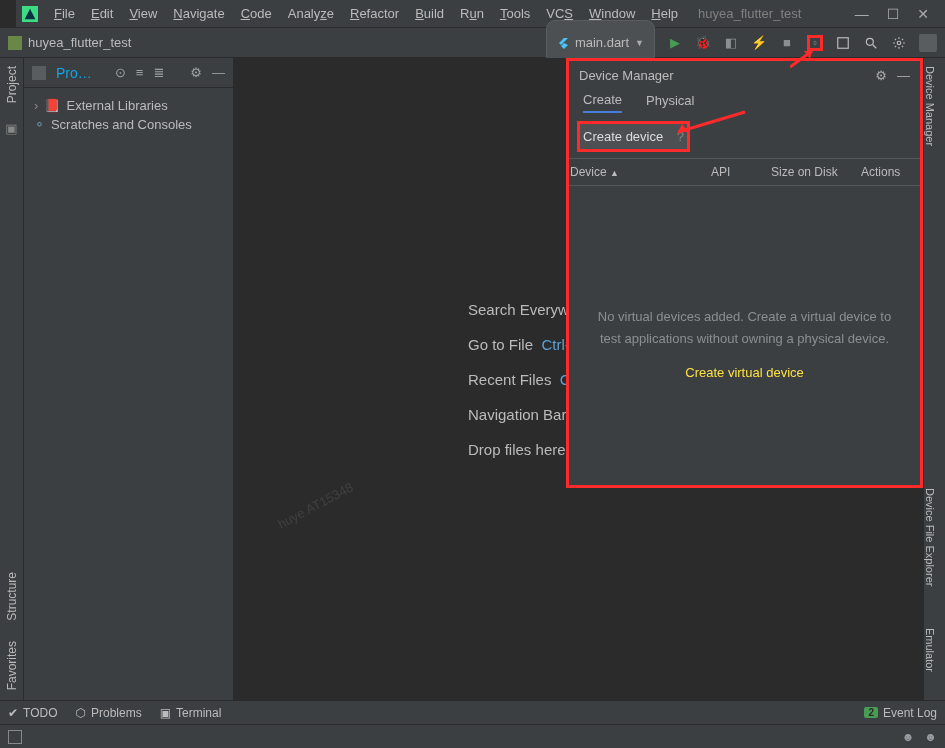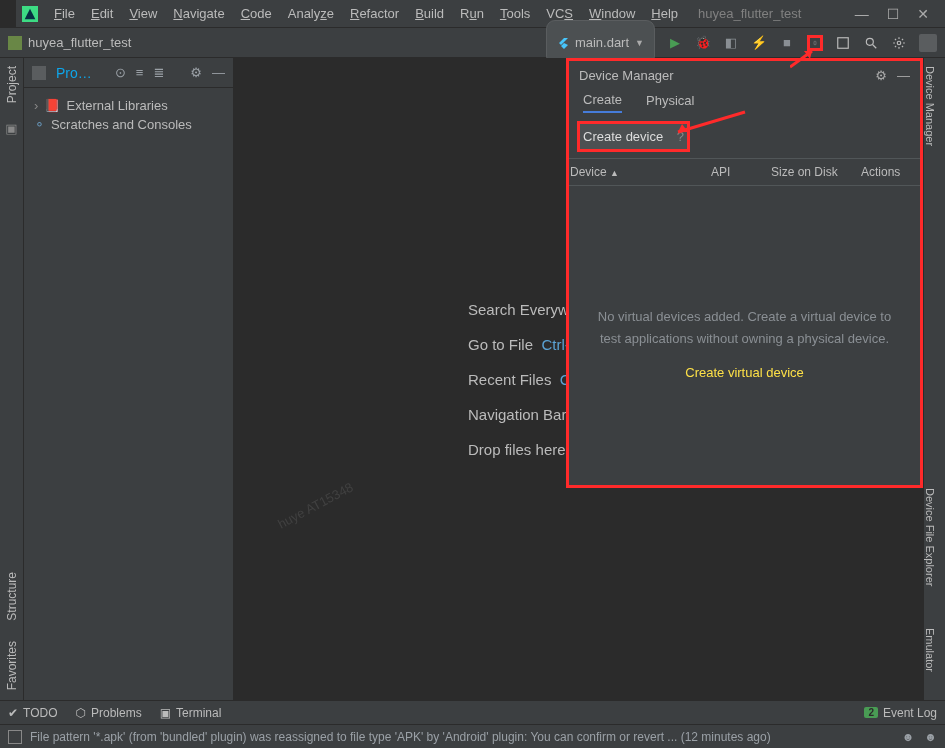--- a/index.html
+++ b/index.html
@@ -414,17 +414,16 @@
     </span>
   <span class="spacer"></span>
   <span class="item event-log">
       <span class="badge">2</span>
       <span>Event Log</span>
     </span>
 </div>
 
 <div class="status-bar">
   <span class="sq"></span>
-  <span>File pattern '*.apk' (from 'bundled' plugin) was reassigned to file type 'APK' by 'Android' plugin: You can confirm or revert ... (12 minutes ago)</span>
   <span class="spacer"></span>
   <span class="ico">☻</span>
   <span class="ico">☻</span>
 </div>
 
 </body></html>

